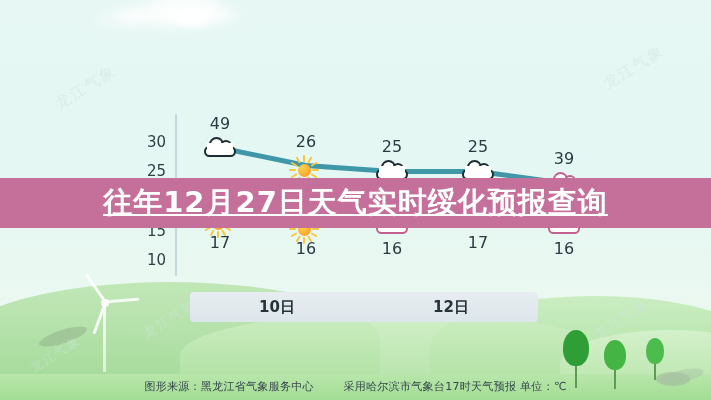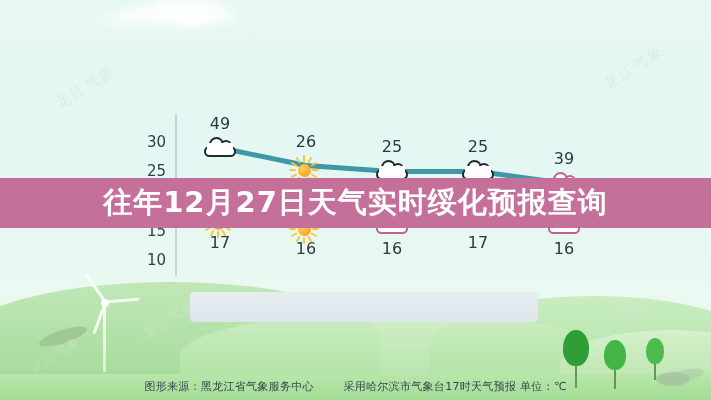--- a/index.html
+++ b/index.html
@@ -123,21 +123,21 @@
 
   
   .footer{position:absolute;left:0;right:0;top:379px;text-align:center;font-size:11px;
           color:#36464d;letter-spacing:.3px;font-family:"DejaVu Sans",sans-serif;}
   .footer .gap{display:inline-block;width:22px;}
 
   
   .banner{position:absolute;left:0;right:0;top:178px;height:50px;background:#c4709a;
           display:flex;align-items:center;justify-content:center;}
   .banner .txt{font-size:29px;font-weight:bold;color:#ffffff;letter-spacing:1px;
-               font-family:"DejaVu Sans",sans-serif;white-space:nowrap;}
+               font-family:"DejaVu Sans",sans-serif;white-space:nowrap;text-decoration:underline;}
 </style>
 </head>
 <body>
 
 <div id="stage">
 
   <div class="sky-cloud c1"></div>
   <div class="sky-cloud c2"></div>
   <div class="sky-cloud c3"></div>
   <div class="sky-cloud c4"></div>
@@ -311,20 +311,22 @@
             <div class="bump bump2"></div>
             <div class="body"></div>
             <div class="mask"></div>
           </div>
         </div>
         <div class="lbl" style="left: 388px; top: 126.667px;">16</div>
       </div>
   </div>
 
   <div class="daterow" id="daterow">
+      <div class="cell">10日</div>
+      <div class="cell">12日</div>
     </div>
 
   <div class="footer">
     <span>图形来源：黑龙江省气象服务中心</span>
     <span class="gap"></span>
     <span>采用哈尔滨市气象台17时天气预报 单位：℃</span>
   </div>
 
   <div class="banner">
     <span class="txt">往年12月27日天气实时绥化预报查询</span>

